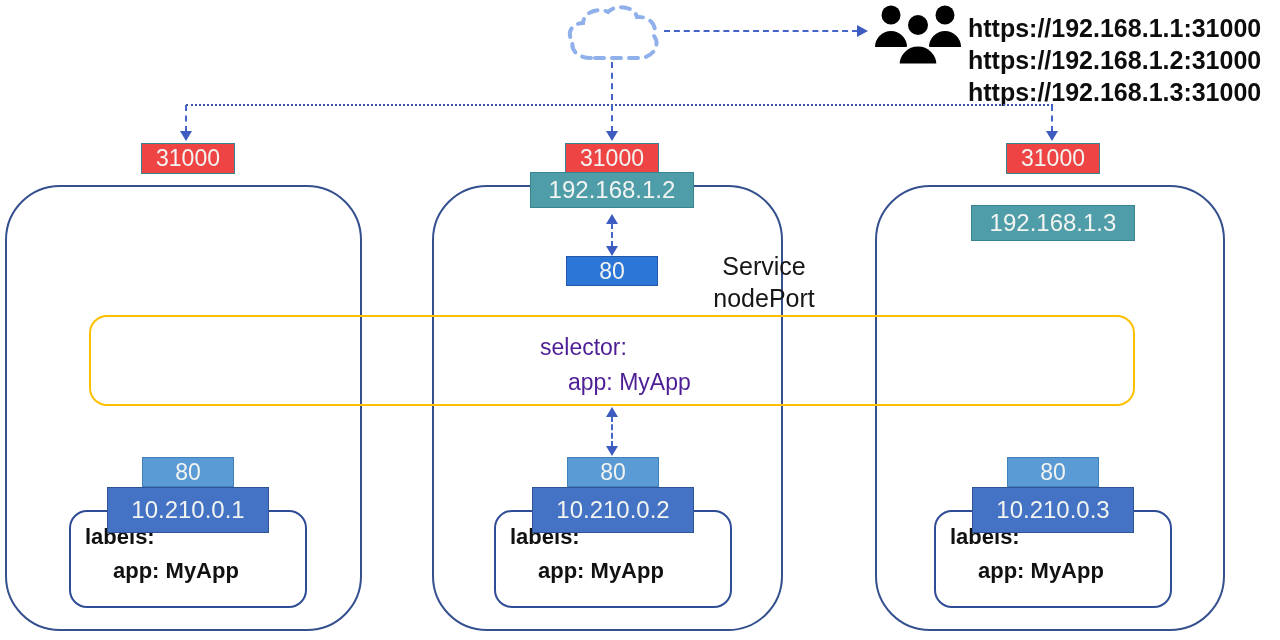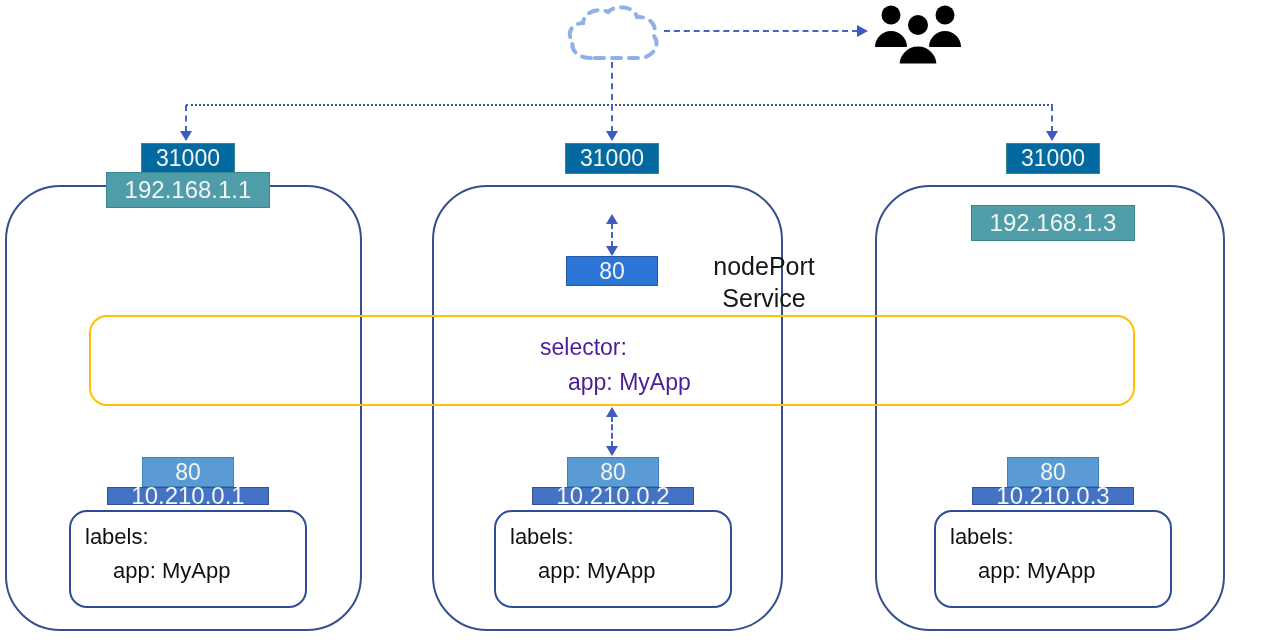--- a/index.html
+++ b/index.html
@@ -15,31 +15,31 @@
   
   .selector-box{
     position:absolute;left:89px;top:315px;width:1046px;height:91px;
     border:2.5px solid #FFC000;border-radius:18px;z-index:2;box-sizing:border-box;
   }
   
   .tab{
     position:absolute;box-sizing:border-box;display:flex;align-items:center;justify-content:center;
     color:#F2F4F1;font-size:23px;line-height:1;z-index:3;
   }
-  .tab-node-port{width:94px;height:31px;background:#0369a1;border:1.5px solid #3A8490;}
+  .tab-node-port{width:94px;height:31px;background:#ef4444;border:1.5px solid #3A8490;}
   .tab-node-ip{width:164px;height:36px;background:#4E9DA8;border:1.5px solid #3A8490;z-index:4;font-size:24px;}
   .tab-svc-port{width:92px;height:30px;background:#2B76D6;border:1.5px solid #2458A8;}
   .tab-svc-ip{width:162px;height:37px;background:#4459A6;border:1.5px solid #30417F;z-index:4;font-size:24px;}
   .tab-pod-port{width:92px;height:30px;background:#5B9BD5;border:1.5px solid #4180B8;}
-  .tab-pod-ip{width:162px;height:18px;background:#4472C4;border:1.5px solid #2F5597;z-index:4;font-size:24px;}
+  .tab-pod-ip{width:162px;height:46px;background:#4472C4;border:1.5px solid #2F5597;z-index:4;font-size:24px;}
   
   .pod-box{
     position:absolute;top:510px;width:238px;height:98px;border:2px solid #2F4C96;
     border-radius:18px;background:#fff0;z-index:3;box-sizing:border-box;
-    color:#111;font-size:22px;padding:12px 0 0 14px;
+    color:#111;font-size:22px;padding:12px 0 0 14px;font-weight:bold;
   }
   .pod-box .indent, .selector-text .indent{padding-left:28px;padding-top:8px;}
   .selector-text{position:absolute;left:540px;top:334px;z-index:3;color:#4c1d95;font-size:23px;}
   .svc-label{
     position:absolute;left:702px;top:250px;width:124px;z-index:3;color:#161616;
     font-size:25px;line-height:32px;text-align:center;
   }
   .urls{position:absolute;left:968px;top:12px;z-index:3;color:#0d0d0d;font-size:25px;
     font-weight:bold;line-height:32px;white-space:nowrap;}
   
@@ -65,20 +65,25 @@
 
   <svg class="icon" style="left:872px;top:2px;" width="92" height="64" viewBox="0 0 92 64">
     <circle cx="19" cy="13" r="9.5" fill="#000"></circle>
     <path d="M3,45 a16,16 0 0 1 32,0 z" fill="#000"></path>
     <circle cx="73" cy="13" r="9.5" fill="#000"></circle>
     <path d="M57,45 a16,16 0 0 1 32,0 z" fill="#000"></path>
     <circle cx="46" cy="23" r="11.5" fill="#000" stroke="#fff" stroke-width="3"></circle>
     <path d="M26,63 a20,20 0 0 1 40,0 z" fill="#000" stroke="#fff" stroke-width="3"></path>
   </svg>
 
+  <div class="urls">
+    <div>https://192.168.1.1:31000</div>
+    <div>https://192.168.1.2:31000</div>
+    <div>https://192.168.1.3:31000</div>
+  </div>
 
   <div class="hdash" style="left:664px;top:30px;width:194px;"></div>
   <div class="head-right" style="left:857px;top:25px;"></div>
 
   <div class="hdot" style="left:186px;top:104px;width:867px;"></div>
   <div class="vdash" style="left:185px;top:105px;height:27px;"></div>
   <div class="head-down" style="left:180px;top:131px;"></div>
   <div class="vdash" style="left:611px;top:62px;height:70px;"></div>
   <div class="head-down" style="left:606px;top:131px;"></div>
   <div class="vdash" style="left:1051px;top:105px;height:27px;"></div>
@@ -86,46 +91,46 @@
 
   <div class="node-box" style="left:5px;width:357px;"></div>
   <div class="node-box" style="left:432px;width:351px;"></div>
   <div class="node-box" style="left:875px;width:350px;"></div>
 
   <div class="selector-box"></div>
 
   <div class="tab tab-node-port" style="left:141px;top:143px;">
     <span>31000</span>
     </div>
-  <div class="tab tab-node-ip" style="left:106px;top:172px;">
-    <span>192.168.1.1</span>
-    </div>
 
   <div class="tab tab-node-port" style="left:565px;top:143px;">
     <span>31000</span>
+    </div>
+  <div class="tab tab-node-ip" style="left:530px;top:172px;">
+    <span>192.168.1.2</span>
     </div>
 
   <div class="tab tab-node-port" style="left:1006px;top:143px;">
     <span>31000</span>
     </div>
   <div class="tab tab-node-ip" style="left:971px;top:172px;margin-top:33px;">
     <span>192.168.1.3</span>
     </div>
 
   <div class="head-up" style="left:606px;top:214px;"></div>
   <div class="vdash" style="left:611px;top:223px;height:24px;"></div>
   <div class="head-down" style="left:606px;top:246px;"></div>
 
   <div class="tab tab-svc-port" style="left:566px;top:256px;">
     <span>80</span>
     </div>
 
   <div class="svc-label">
+    <div>Service</div>
     <div>nodePort</div>
-    <div>Service</div>
   </div>
 
   <div class="selector-text">
     <div>selector:</div>
     <div class="indent">app: MyApp</div>
   </div>
 
   <div class="head-up" style="left:606px;top:407px;"></div>
   <div class="vdash" style="left:611px;top:416px;height:31px;"></div>
   <div class="head-down" style="left:606px;top:446px;"></div>

